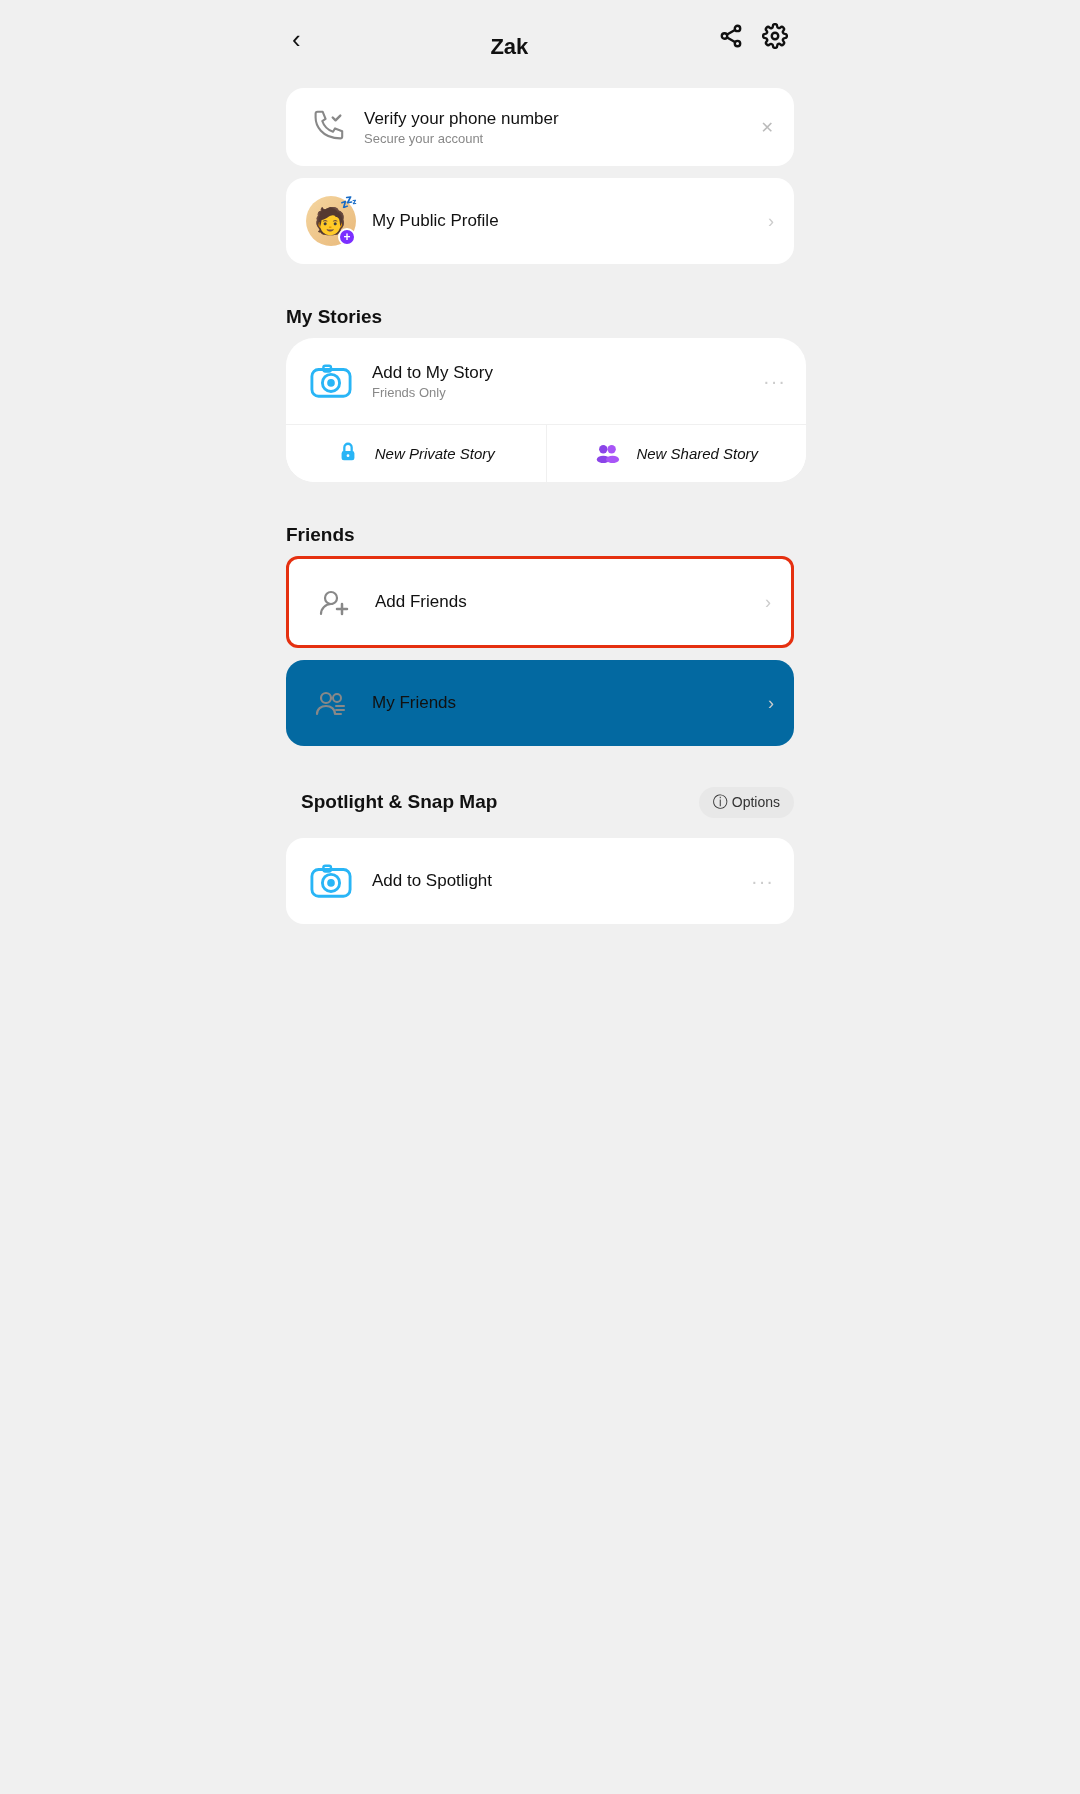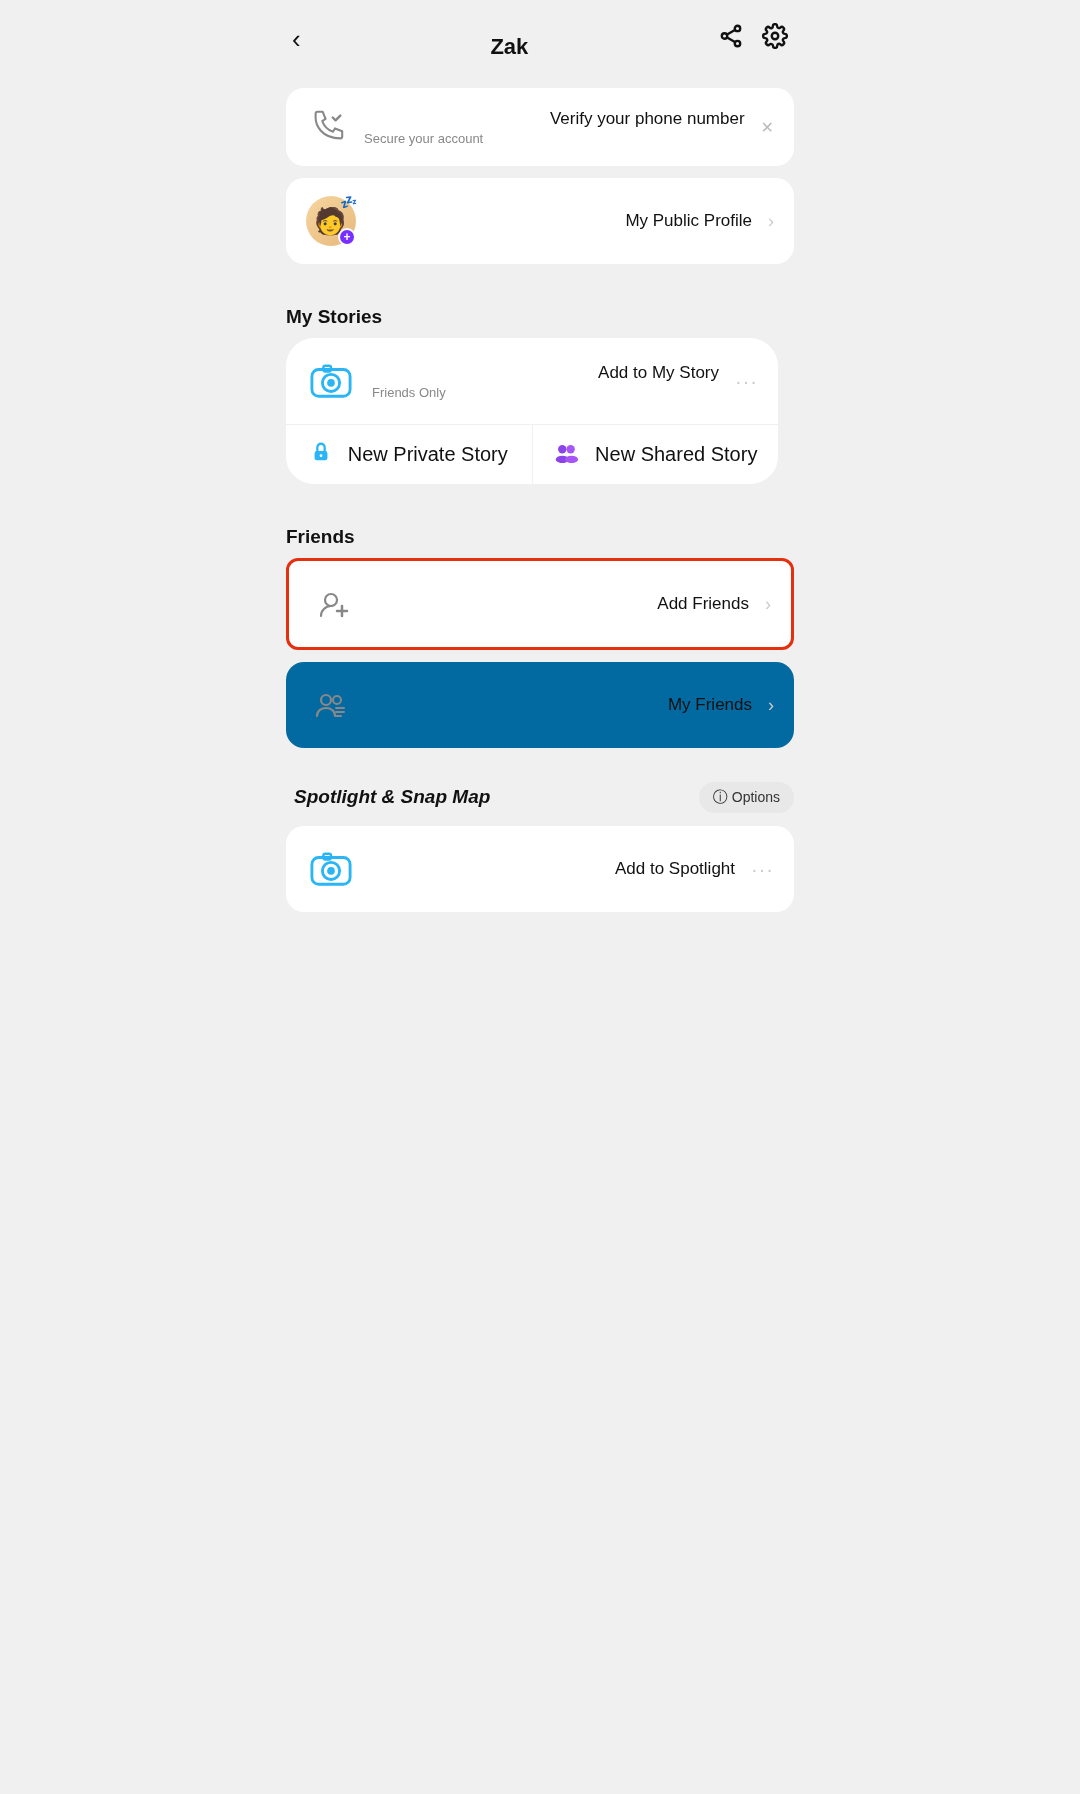--- a/index.html
+++ b/index.html
@@ -60,21 +60,20 @@
       display: flex;
       align-items: center;
       justify-content: center;
       flex-shrink: 0;
     }
     .card-row-text { flex: 1; }
     .card-row-text .main-text {
       font-size: 17px;
       font-weight: 500;
       color: #111;
-      text-align: right;
     }
     .card-row-text .sub-text {
       font-size: 13px;
       color: #888;
       margin-top: 2px;
     }
     .chevron {
       color: #ccc;
       font-size: 18px;
     }
@@ -86,21 +85,21 @@
     .section-label {
       font-size: 19px;
       font-weight: 700;
       color: #111;
       margin: 16px 16px 10px 16px;
     }
     
     .story-card {
       background: #fff;
       border-radius: 28px;
-      margin: 0 32px 12px 16px;
+      margin: 0 4px 12px 16px;
       overflow: hidden;
     }
     .story-top-row {
       display: flex;
       align-items: center;
       padding: 18px 20px;
       gap: 16px;
     }
     .story-top-row .dots {
       color: #ccc;
@@ -113,24 +112,25 @@
       border-top: 1px solid #f0f0f0;
     }
     .story-btn {
       flex: 1;
       display: flex;
       align-items: center;
       justify-content: center;
       gap: 16px;
       padding: 16px 10px;
       cursor: pointer;
-      font-size: 20px;
+      font-size: 15px;
       font-weight: 500;
       color: #111;
       background: #fff;
+      font-style: italic;
     }
     .story-btn:first-child {
       border-right: 1px solid #f0f0f0;
     }
     
     .cam-icon svg { width: 42px; height: 42px; }
     
     .add-friends-card {
       background: #fff;
       border-radius: 12px;
@@ -145,21 +145,21 @@
       margin: 0 16px 12px 16px;
       overflow: hidden;
     }
     
     .section-header {
       display: flex;
       align-items: center;
       justify-content: space-between;
       margin: 4px 16px 10px 16px;
     }
-    .section-header .section-label { margin: 8px; font-style: italic; }
+    .section-header .section-label { margin: 15px; }
     .options-btn {
       background: #e8e8e8;
       border: none;
       border-radius: 20px;
       padding: 6px 14px;
       font-size: 14px;
       color: #333;
       cursor: pointer;
       display: flex;
       align-items: center;

